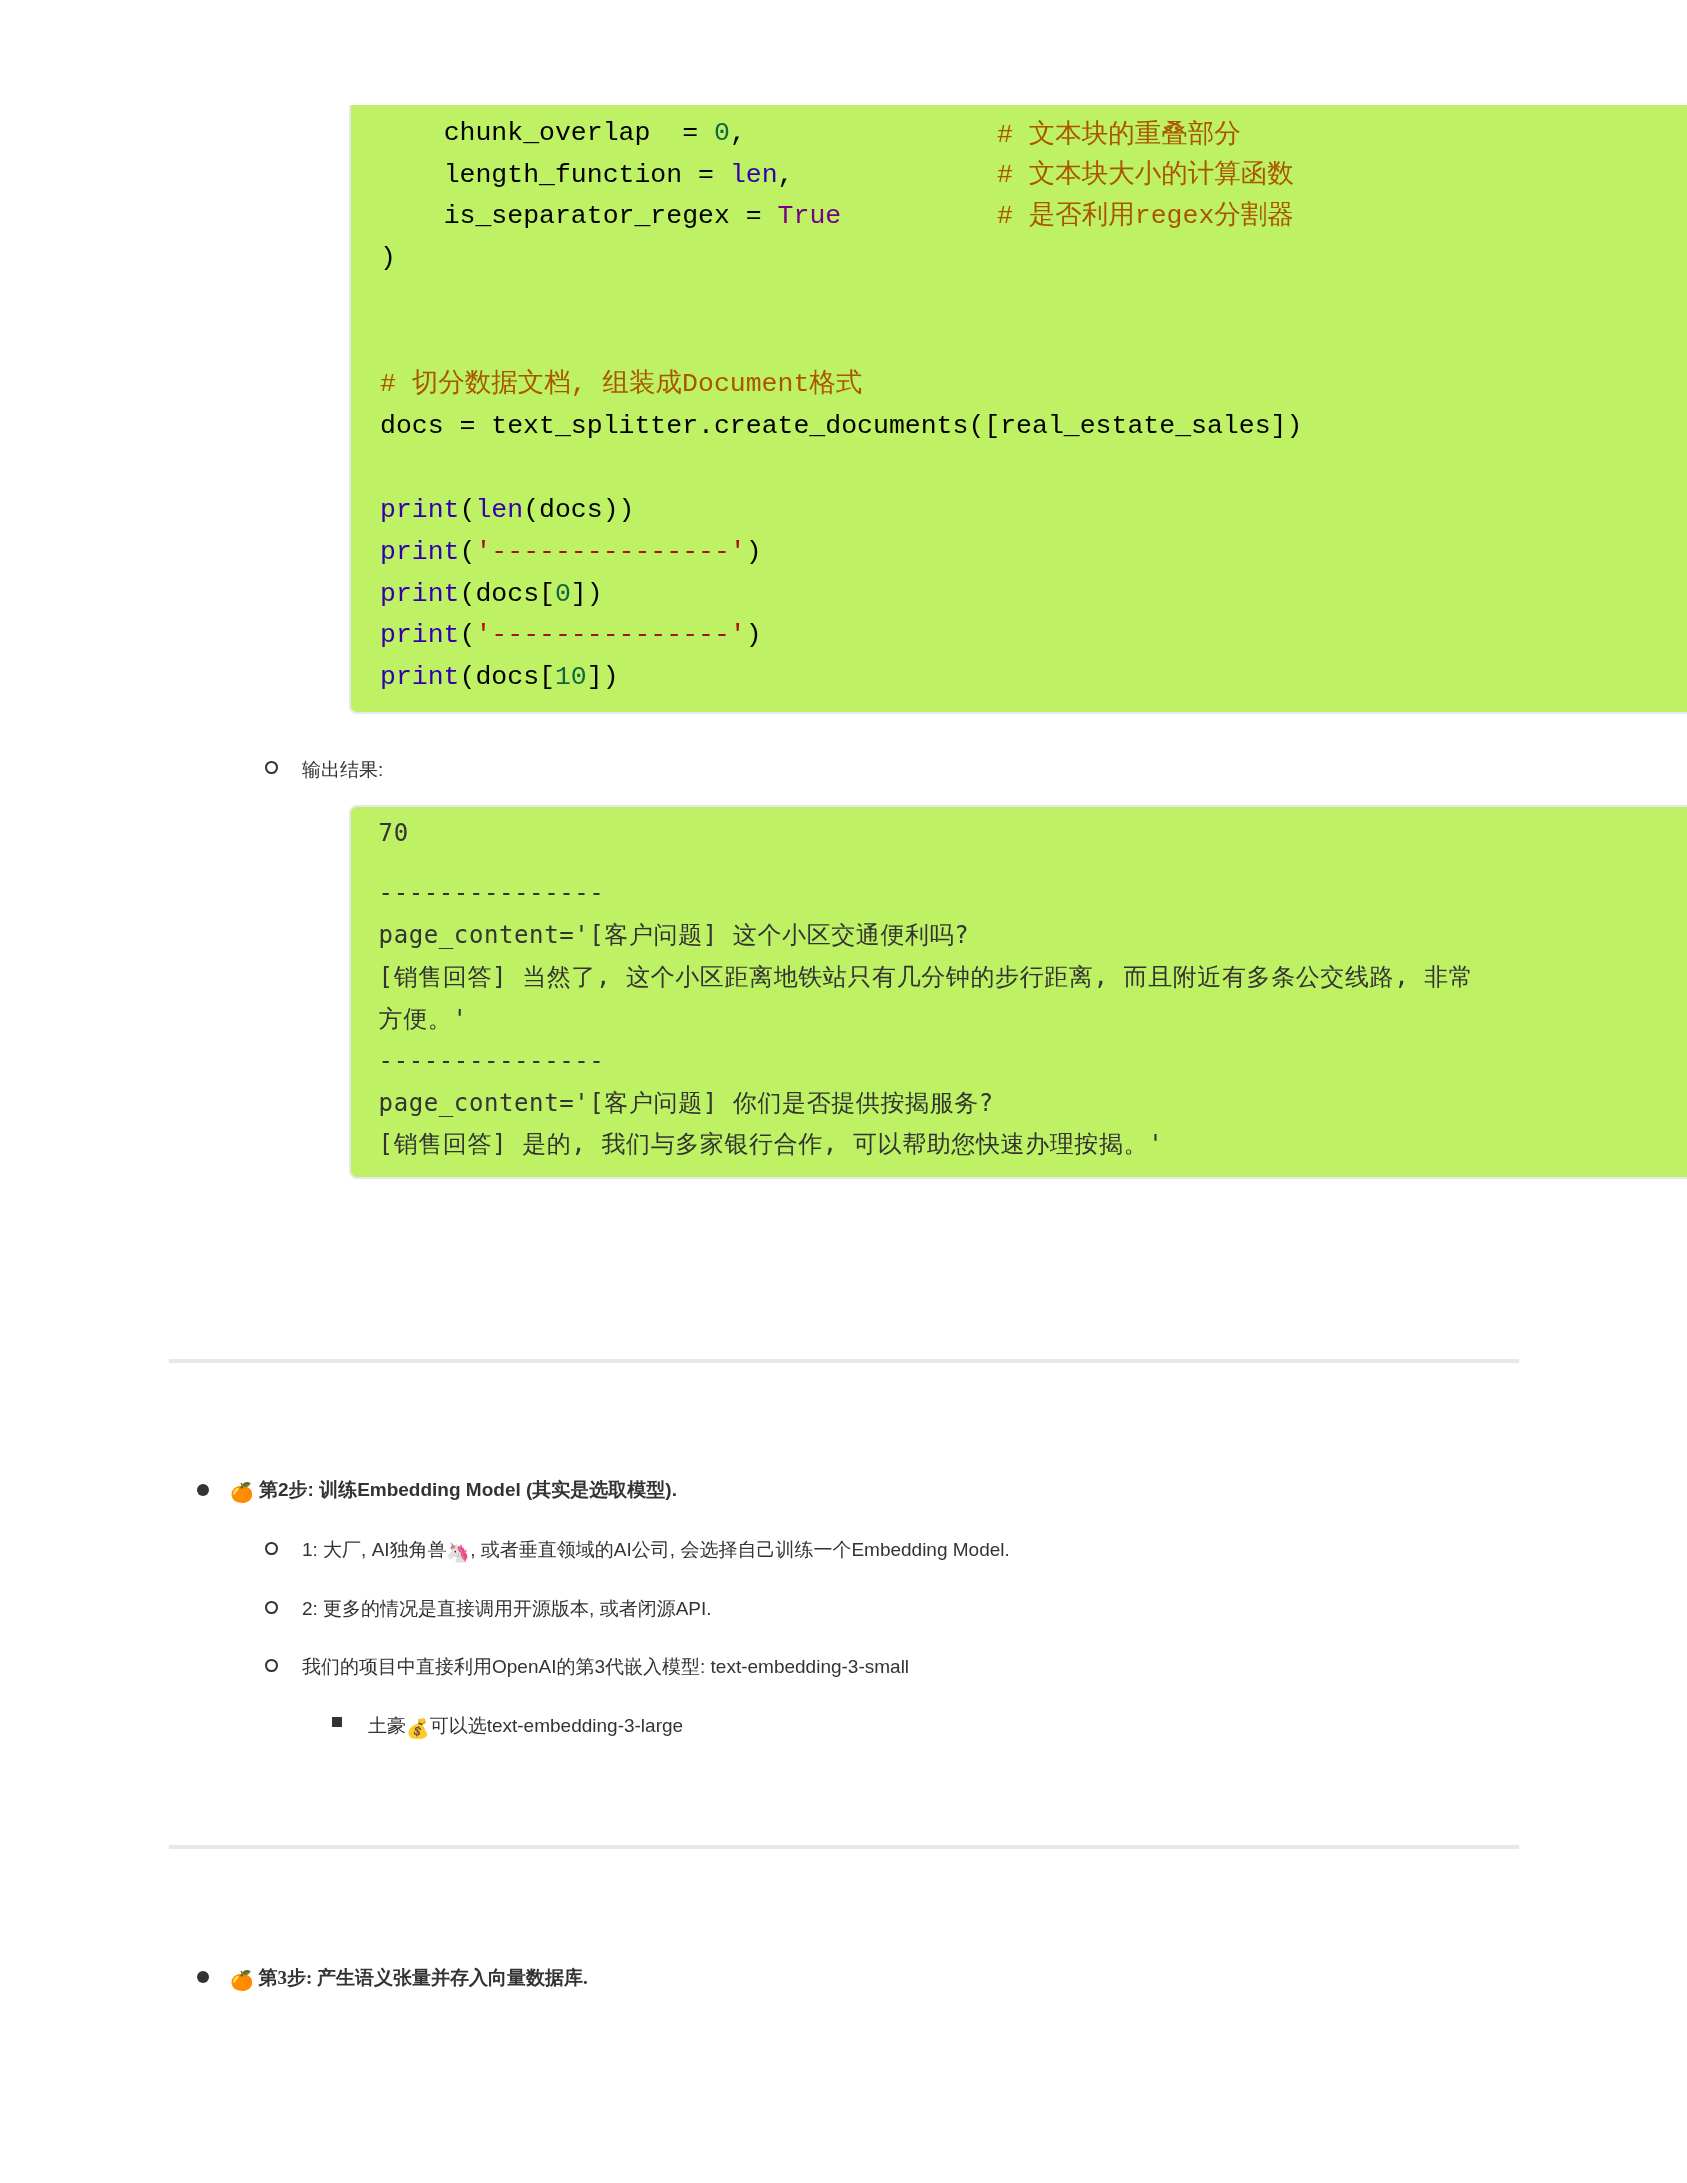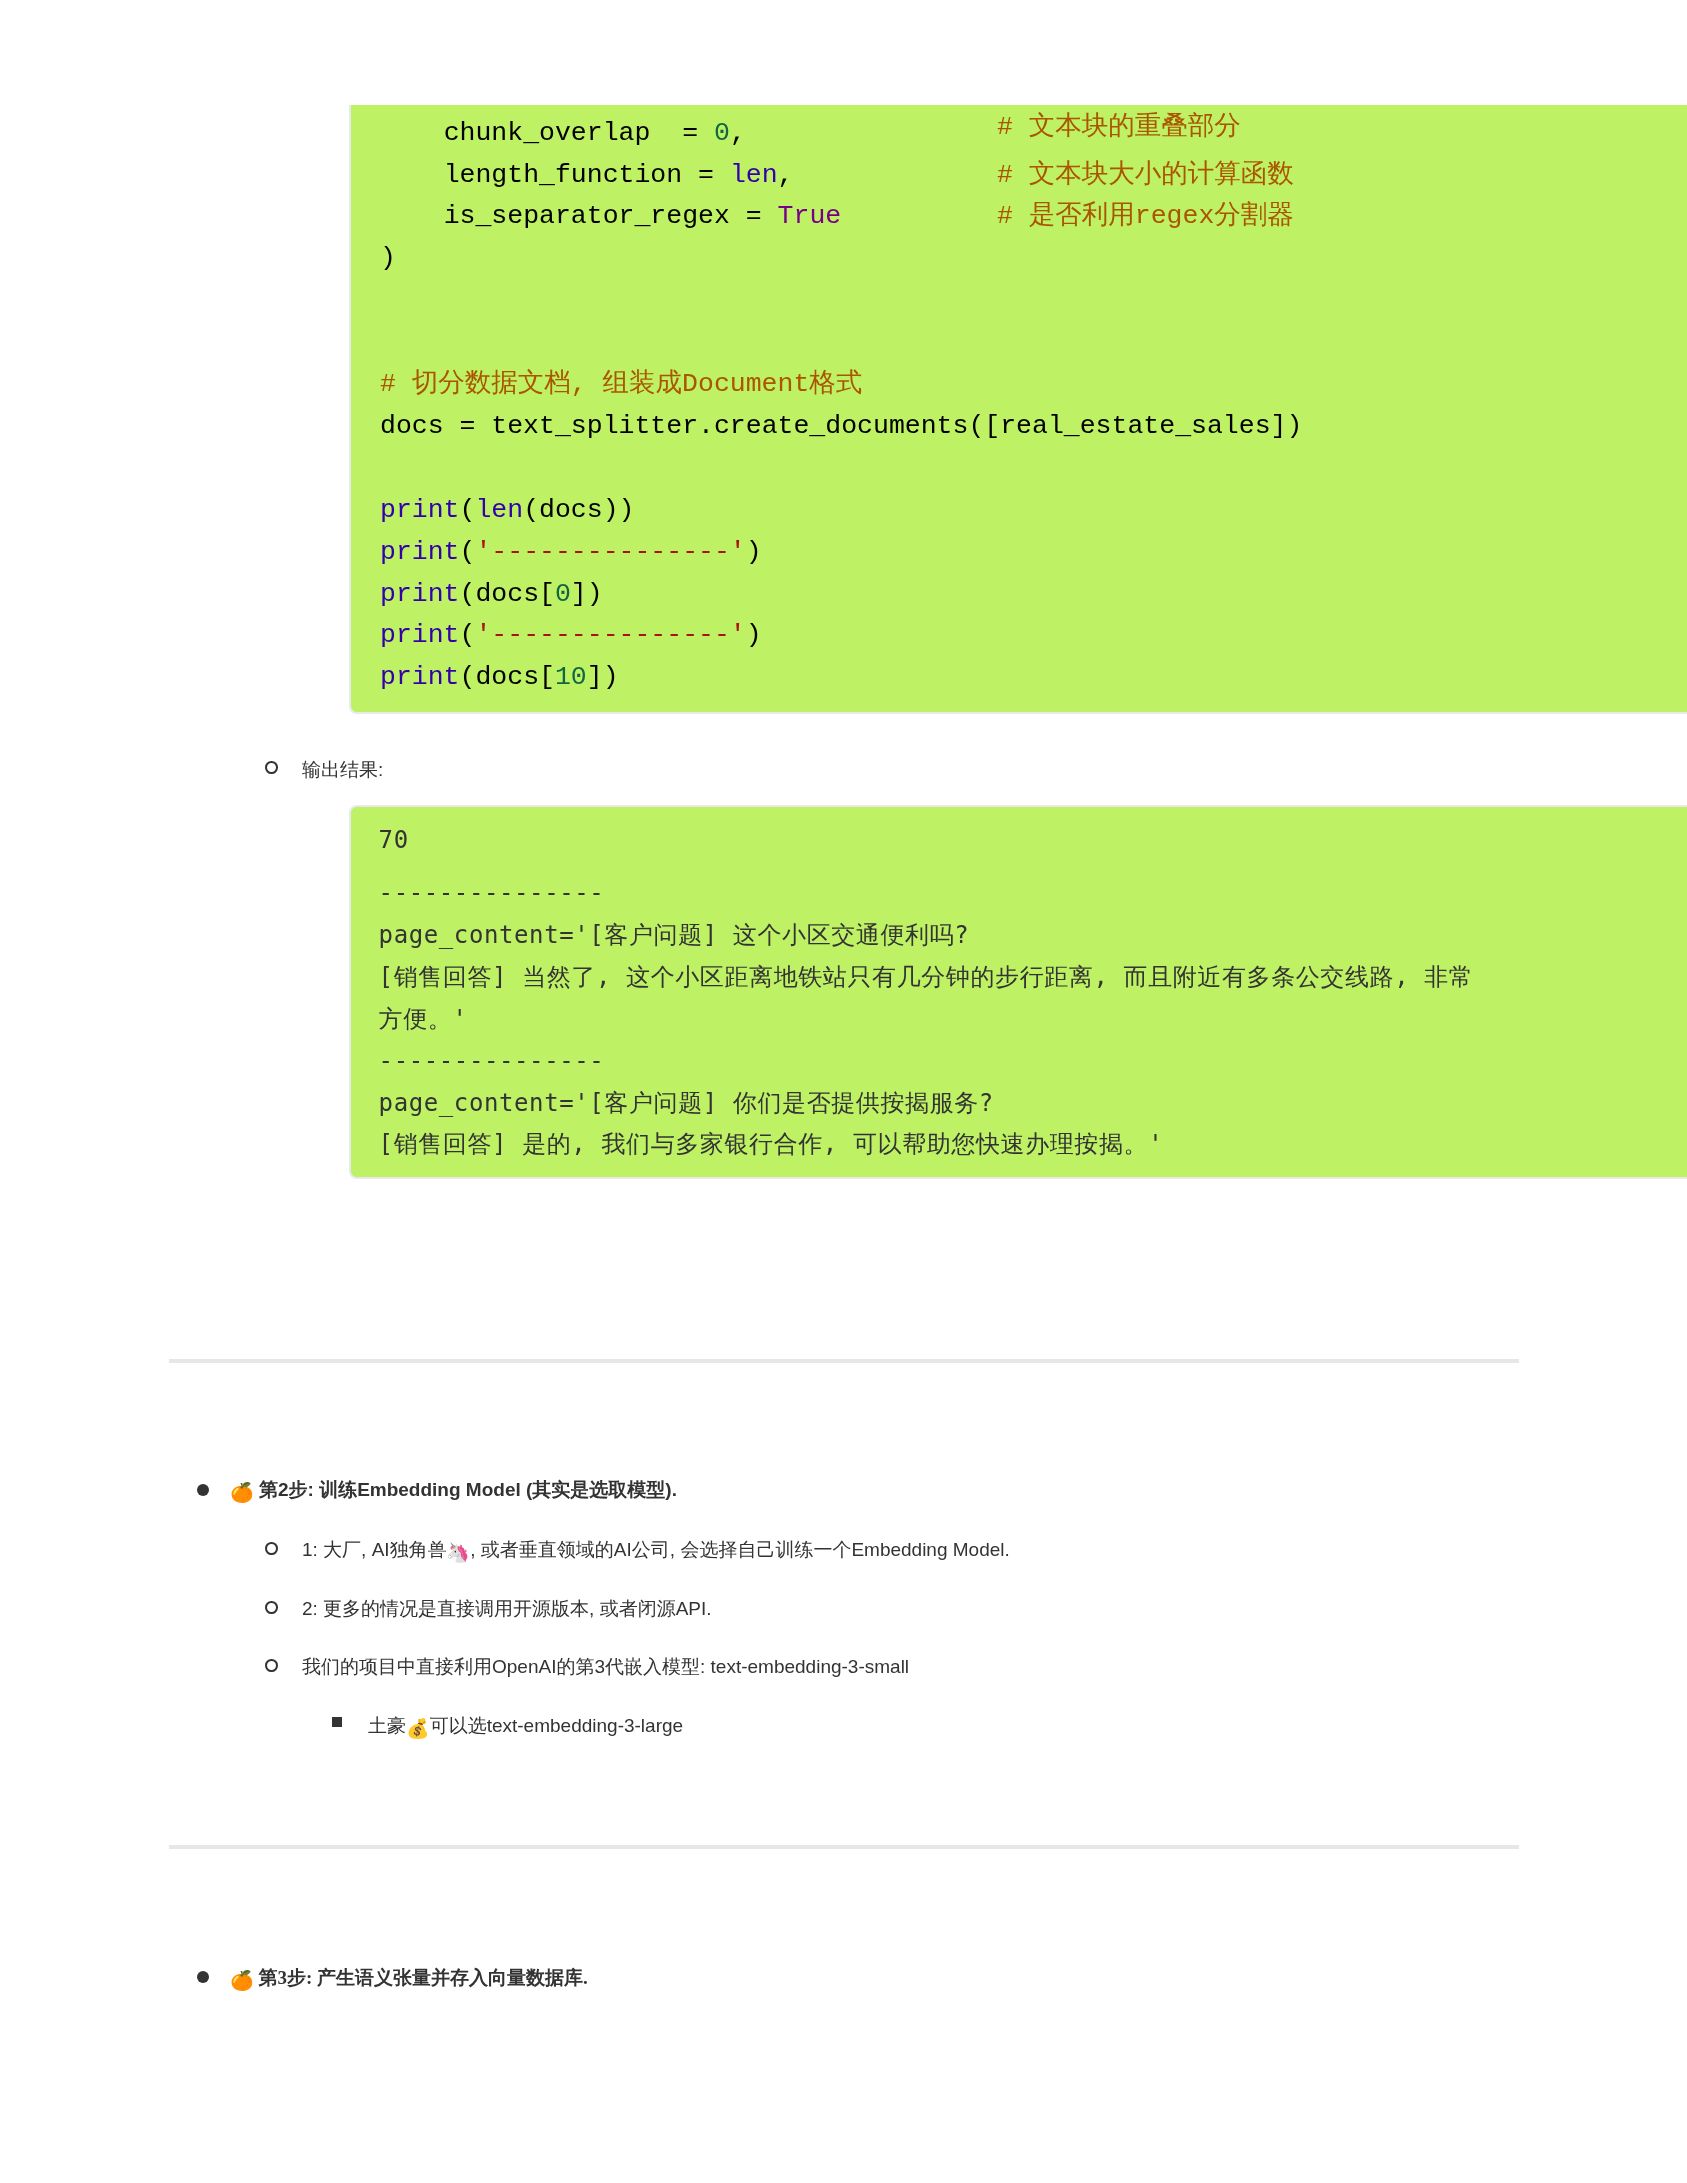--- a/index.html
+++ b/index.html
@@ -30,21 +30,21 @@
   .circ { position: absolute; width: 8.8px; height: 8.8px; border-radius: 50%; border: 2.2px solid #333333; box-sizing: content-box; }
   .sq { position: absolute; width: 10px; height: 10px; background: #333333; }
   .emoji { display: inline-block; vertical-align: -3.3px; }
 </style>
 </head>
 <body>
 
 <div class="codeblock" id="code-top">
 
   <div class="cl" style="top:6.6px; left:29px;"><span class="pl">    </span><span class="pl">chunk_overlap</span><span class="pl">  = </span><span class="num">0</span><span class="pl">,</span></div>
-  <div class="cl cm" style="top:1px; left:646px;"># 文本块的重叠部分</div>
+  <div class="cl cm" style="top:9px; left:646px;"># 文本块的重叠部分</div>
 
   <div class="cl" style="top:49px; left:29px;"><span class="pl">    </span><span class="pl">length_function</span><span class="pl"> = </span><span class="kw">len</span><span class="pl">,</span></div>
   <div class="cl cm" style="top:49px; left:646px;"># 文本块大小的计算函数</div>
 
   <div class="cl" style="top:90px; left:29px;"><span class="pl">    </span><span class="pl">is_separator_regex</span><span class="pl"> = </span><span class="bi">True</span><span class="pl"></span></div>
   <div class="cl cm" style="top:90px; left:646px;"># 是否利用regex分割器</div>
 
   <div class="cl pl" style="top:132px; left:29px;">)</div>
 
   <div class="cl pl" style="top:300px; left:29px;">docs = text_splitter.create_documents([real_estate_sales])</div>
@@ -55,21 +55,21 @@
   <div class="cl" style="top:426px; left:29px;"><span class="kw">print</span><span class="pl">(</span><span class="str">'---------------'</span><span class="pl">)</span></div>
   <div class="cl" style="top:468px; left:29px;"><span class="kw">print</span><span class="pl">(docs[</span><span class="num">0</span><span class="pl">])</span></div>
   <div class="cl" style="top:509px; left:29px;"><span class="kw">print</span><span class="pl">(</span><span class="str">'---------------'</span><span class="pl">)</span></div>
   <div class="cl" style="top:551px; left:29px;"><span class="kw">print</span><span class="pl">(docs[</span><span class="num">10</span><span class="pl">])</span></div>
 </div>
 
 <div class="circ" style="left:265px; top:761px;"></div>
 <div class="txt" style="left:302px; top:750px;">输出结果:</div>
 
 <div class="codeblock" id="code-out">
-  <div class="out" style="left:27.6px; top:12px;">70</div>
+  <div class="out" style="left:27.6px; top:5px;">70</div>
   <div class="out" style="left:27.6px; top:65px;">---------------</div>
   <div class="out" style="left:27.6px; top:107px;">page_content='[客户问题] 这个小区交通便利吗?</div>
   <div class="out" style="left:27.6px; top:149px;">[销售回答] 当然了, 这个小区距离地铁站只有几分钟的步行距离, 而且附近有多条公交线路, 非常</div>
   <div class="out" style="left:27.6px; top:191px;">方便。'</div>
   <div class="out" style="left:27.6px; top:233px;">---------------</div>
   <div class="out" style="left:27.6px; top:316px;">[销售回答] 是的, 我们与多家银行合作, 可以帮助您快速办理按揭。'</div>
   <div class="out" style="left:27.6px; top:275px;">page_content='[客户问题] 你们是否提供按揭服务?</div>
 </div>
 
 <div class="hr" style="top:1359px;"></div>

